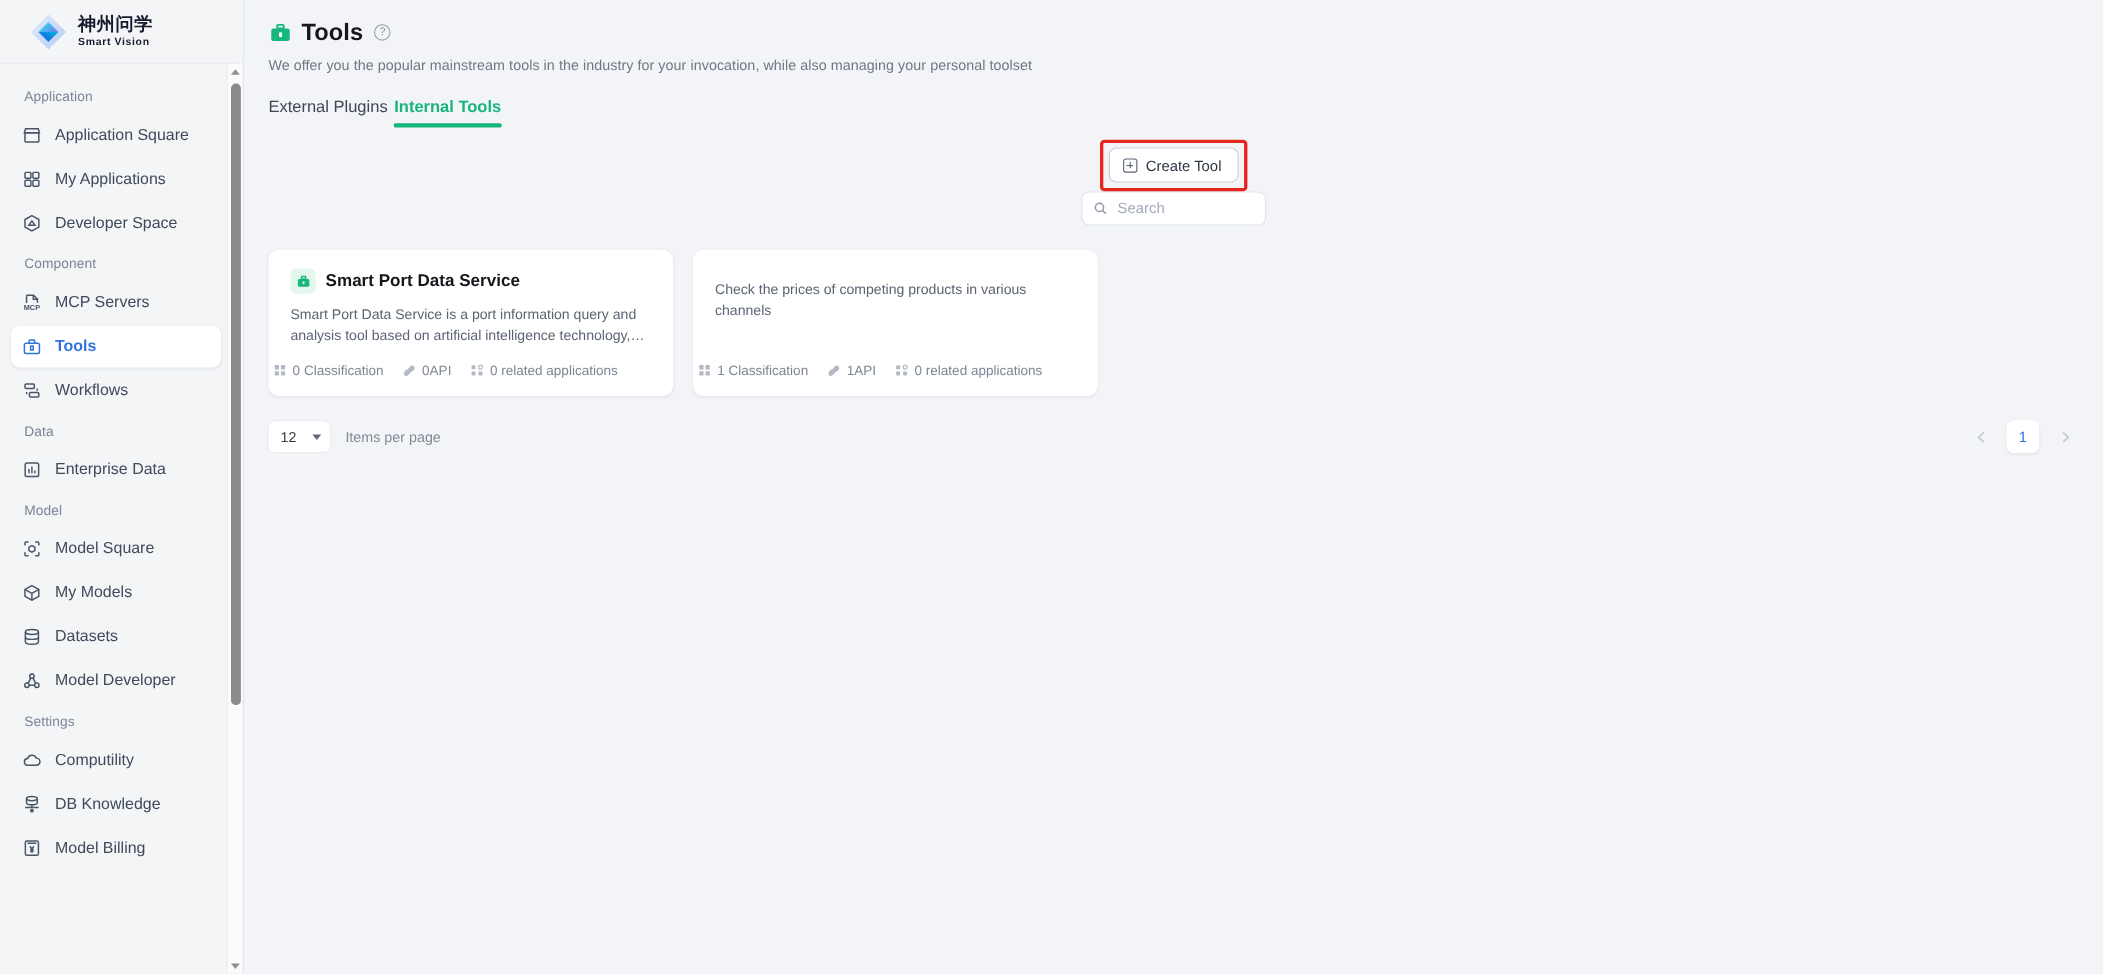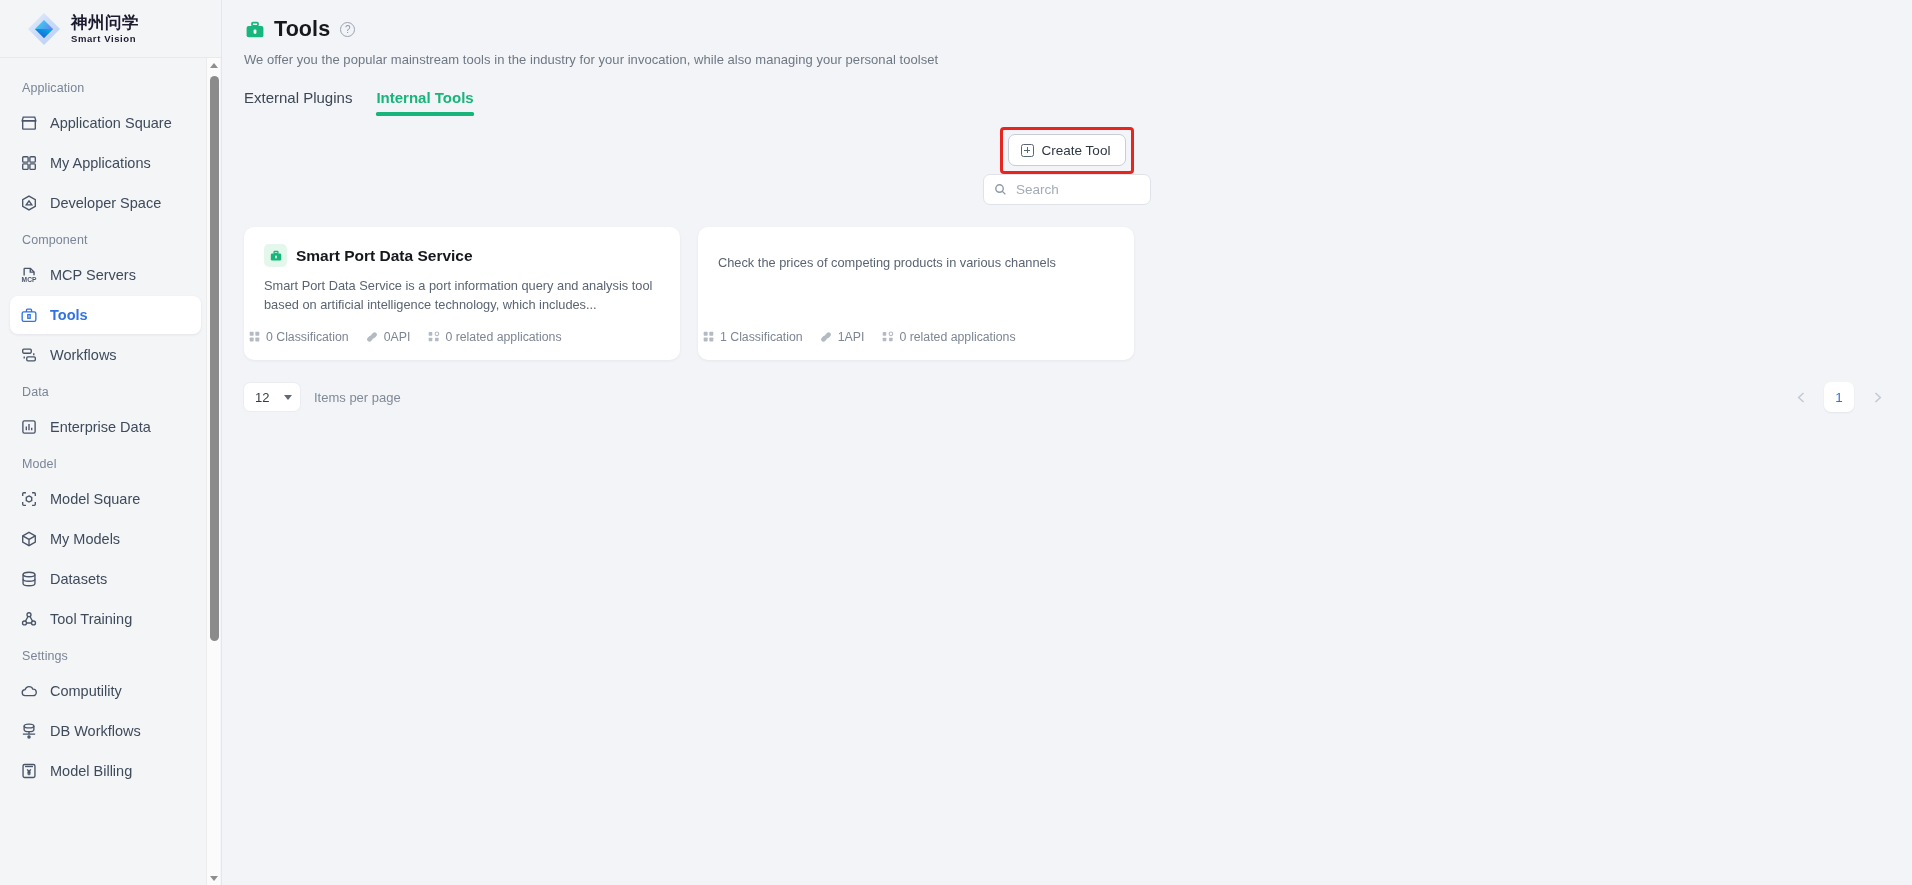--- a/index.html
+++ b/index.html
@@ -95,21 +95,21 @@
     position: relative;
   }
   .page-head { display: flex; align-items: center; gap: 8px; margin: 5px 0 0 0; }
   .page-ico { width: 22px; height: 22px; display:flex; align-items:center; justify-content:center; }
   .page-ico svg { width: 20px; height: 20px; }
   .page-title { font-size: 21.5px; font-weight: 700; color: #16181d; letter-spacing: .1px; }
   .help-ico { width: 15px; height: 15px; border-radius: 50%; border: 1.3px solid #9aa3b0; color:#8b95a3;
               font-size: 10px; display:flex; align-items:center; justify-content:center; margin-left:2px; cursor:pointer; }
   .page-sub { font-size: 13px; color: #6e7884; margin-top: 10px; letter-spacing: .05px; }
 
-  .tabs { display: flex; gap: 24px; margin-top: 22px; position: relative; }
+  .tabs { display: flex; gap: 6px; margin-top: 22px; position: relative; }
   .tab { font-size: 15px; color: #3d4754; padding-bottom: 9px; cursor: pointer; }
   .tab.active { color: #18b57a; font-weight: 700; }
   .tab.active::after {
     content: ""; position: absolute; bottom: 0; height: 3px; background: #18b57a; border-radius: 2px;
     left: 0; right: 0;
   }
   .tab-wrap { position: relative; display: inline-block; }
   .tab-underline { position: absolute; left: 0; bottom: -1px; height: 3px; background: #18b57a; border-radius: 2px; width: 100%; }
 
   .toolbar-row { display: flex; align-items: center; justify-content: flex-start; margin-top: 12px; flex-direction: column; }
@@ -138,21 +138,21 @@
   }
   .search-box svg { width: 13px; height: 13px; stroke:#8e98a6; fill:none; stroke-width:1.7; flex:0 0 13px; }
   .search-box input {
     border: 0; outline: 0; font-size: 13.5px; color:#3d4754; width: 100%;
     font-family: "Liberation Sans", sans-serif; background: transparent;
   }
   .search-box input::placeholder { color: #a2abb8; }
 
   .cards { display: flex; gap: 18px; margin-top: 22px; flex-wrap: wrap; }
   .card {
-    width: 436px; height: 133px;
+    width: 368px; height: 133px;
     background: #fff; border-radius: 10px;
     box-shadow: 0 1px 3px rgba(25,40,70,.06);
     padding: 17px 20px 0 20px;
     cursor: pointer;
     display: flex; flex-direction: column;
     position: relative;
   }
   .card-head { display: flex; align-items: center; gap: 9px; }
   .card-ico {
     width: 23px; height: 23px; border-radius: 5px; background: #e3f7ed;
@@ -339,41 +339,41 @@
           </div>
           <div class="nav-item">
             <span class="nav-ico">
               <svg viewBox="0 0 20 20">
                 <circle cx="10" cy="5.2" r="2.2"></circle>
                 <circle cx="5" cy="14.4" r="2.2"></circle>
                 <circle cx="15" cy="14.4" r="2.2"></circle>
                 <path d="M8.9 7.2 6.1 12.4M11.1 7.2l2.8 5.2M7.2 14.4h5.6"></path>
               </svg>
             </span>
-            <span class="nav-label">Tool Training</span>
+            <span class="nav-label">Model Developer</span>
           </div>
           <div class="nav-group-label">Settings</div>
           <div class="nav-item">
             <span class="nav-ico">
               <svg viewBox="0 0 20 20">
                 <path d="M6 15.2a3.4 3.4 0 0 1-.3-6.8A4.6 4.6 0 0 1 14.4 8a3.6 3.6 0 0 1 .2 7.2z"></path>
               </svg>
             </span>
             <span class="nav-label">Computility</span>
           </div>
           <div class="nav-item">
             <span class="nav-ico">
               <svg viewBox="0 0 20 20">
                 <ellipse cx="10" cy="4.4" rx="5.4" ry="2.1"></ellipse>
                 <path d="M4.6 4.4v4.2c0 1.2 2.4 2.1 5.4 2.1s5.4-.9 5.4-2.1V4.4"></path>
                 <path d="M3.2 13.4h13.6M10 11v2.4M10 15.4v1.8"></path>
                 <circle cx="10" cy="16.6" r="1.2"></circle>
               </svg>
             </span>
-            <span class="nav-label">DB Workflows</span>
+            <span class="nav-label">DB Knowledge</span>
           </div>
           <div class="nav-item">
             <span class="nav-ico">
               <svg viewBox="0 0 20 20">
                 <rect x="3.4" y="2.8" width="13.2" height="14.4" rx="1.6"></rect>
                 <path d="M5.6 5h8.8"></path>
                 <path d="m8 8.2 2 2.6 2-2.6M8.2 11.4h3.6M8.2 13.2h3.6M10 10.8v3.8"></path>
               </svg>
             </span>
             <span class="nav-label">Model Billing</span>

